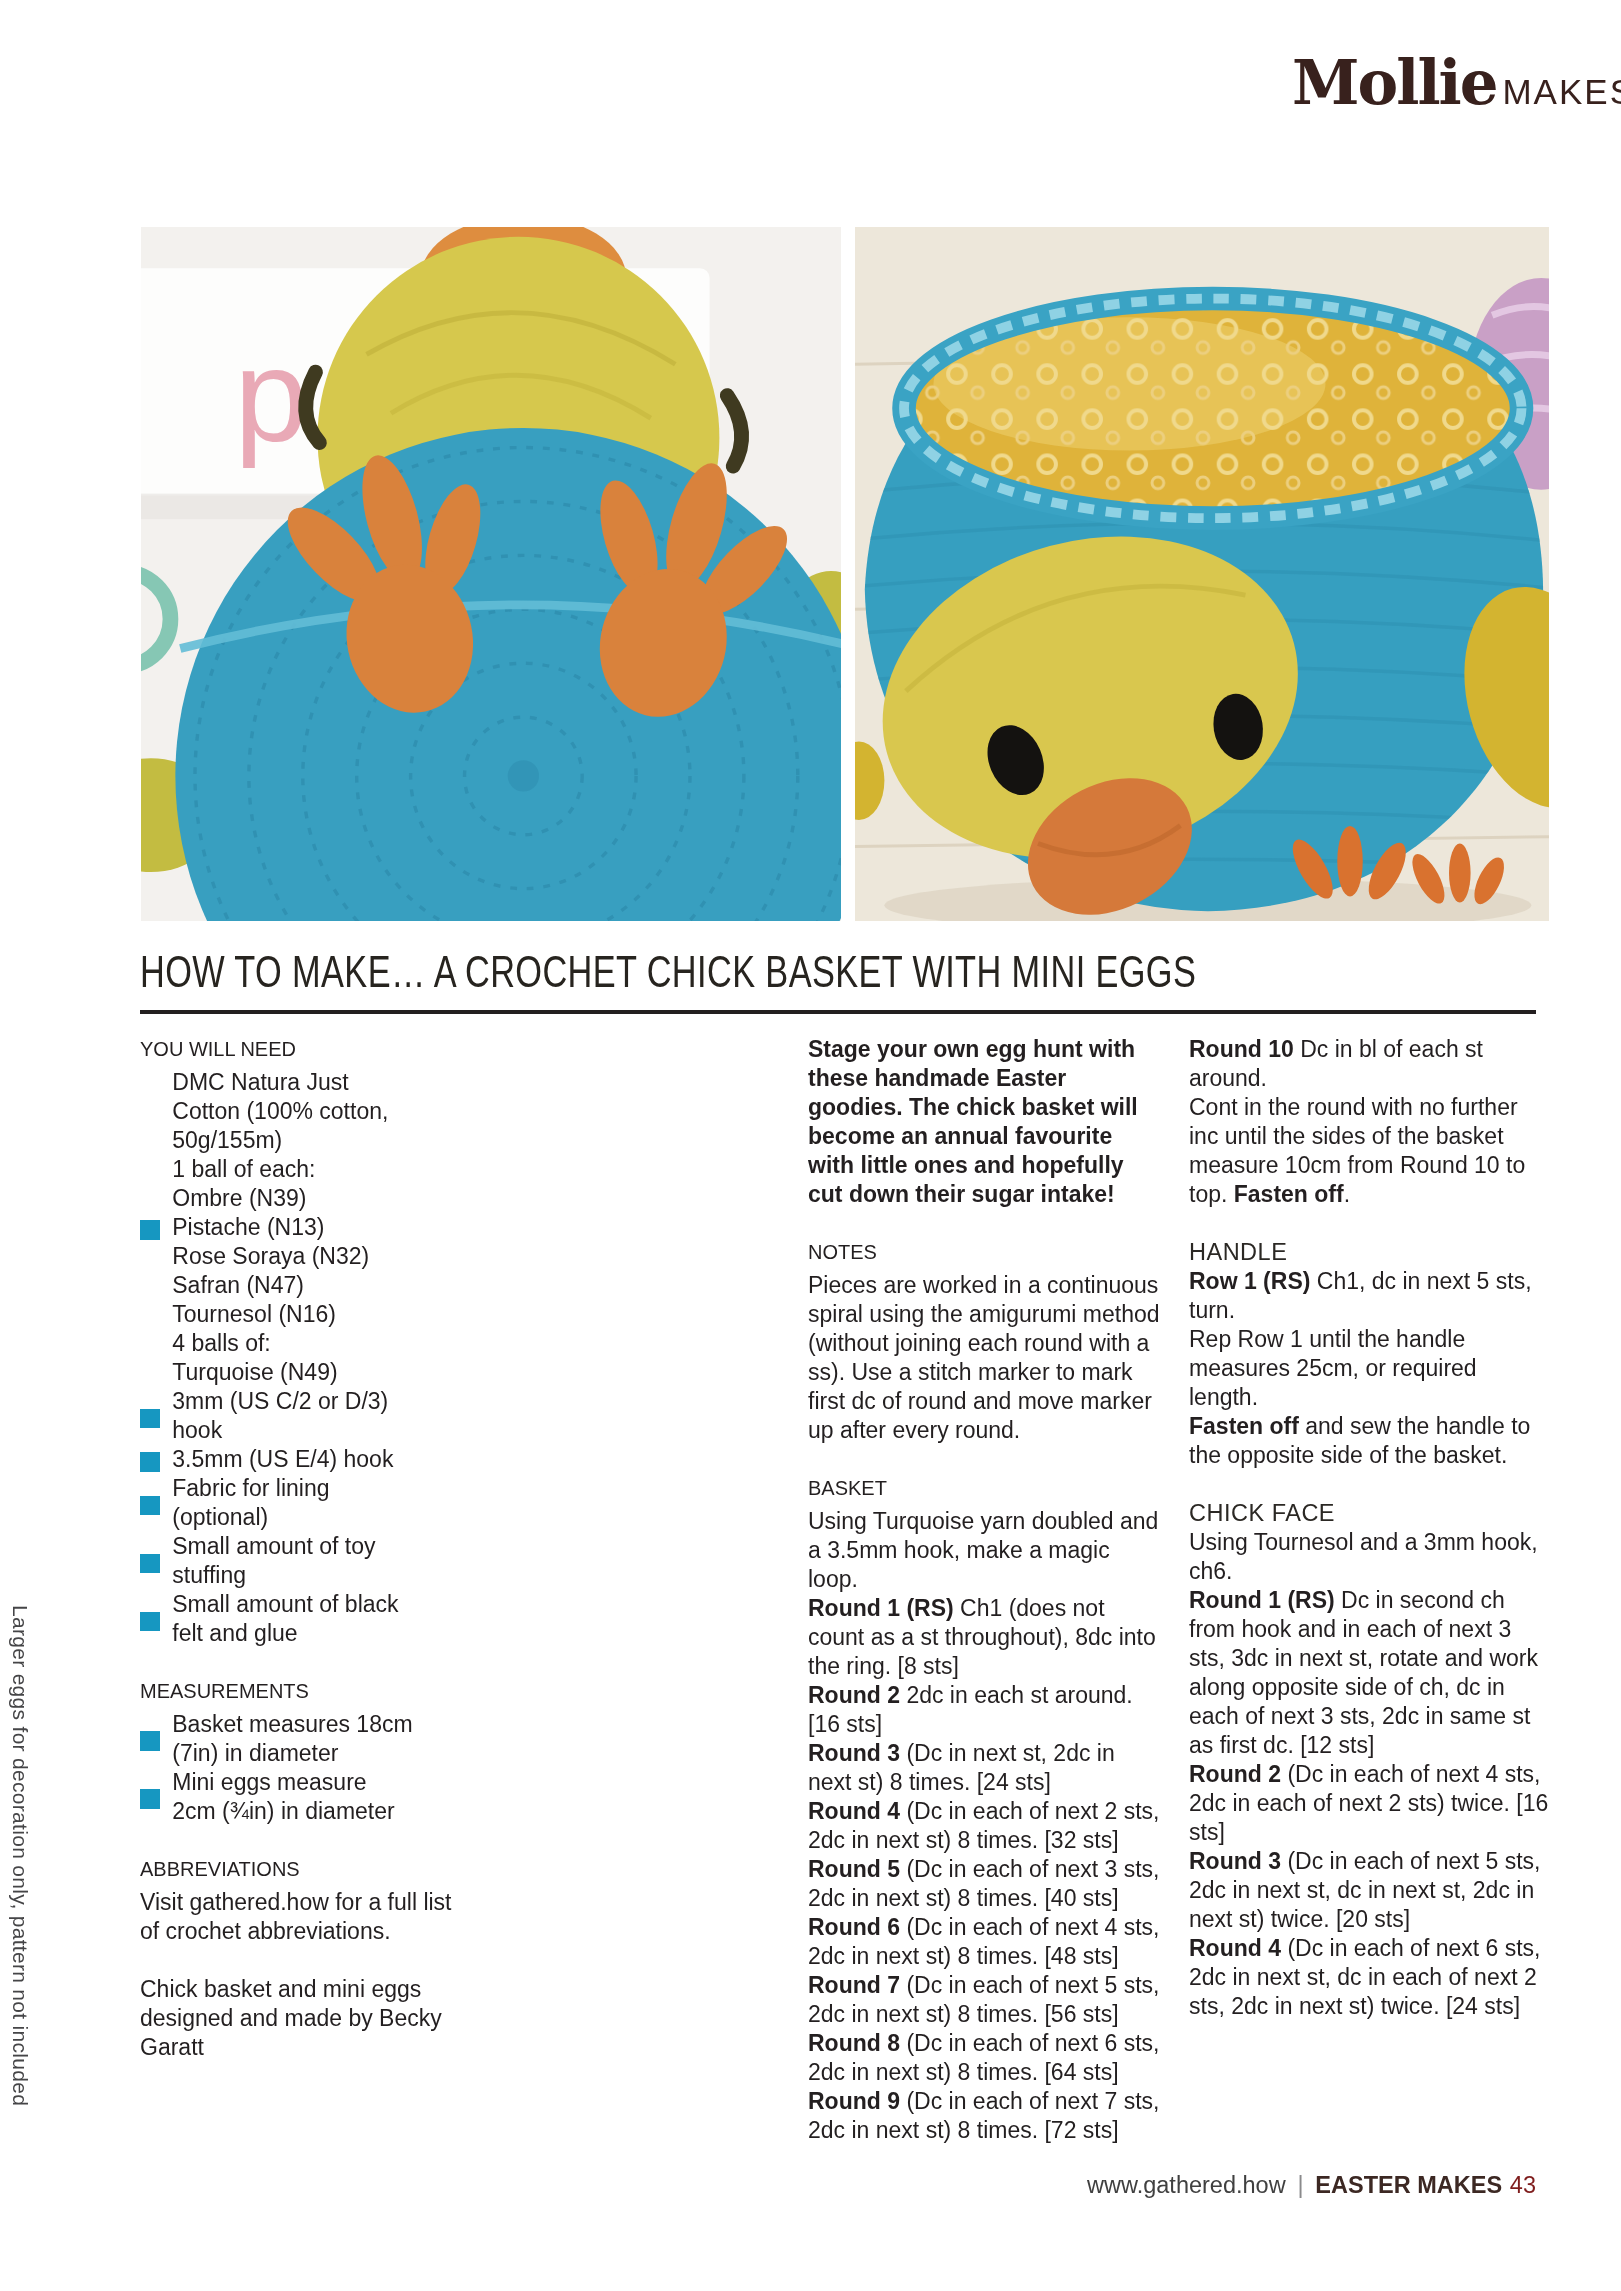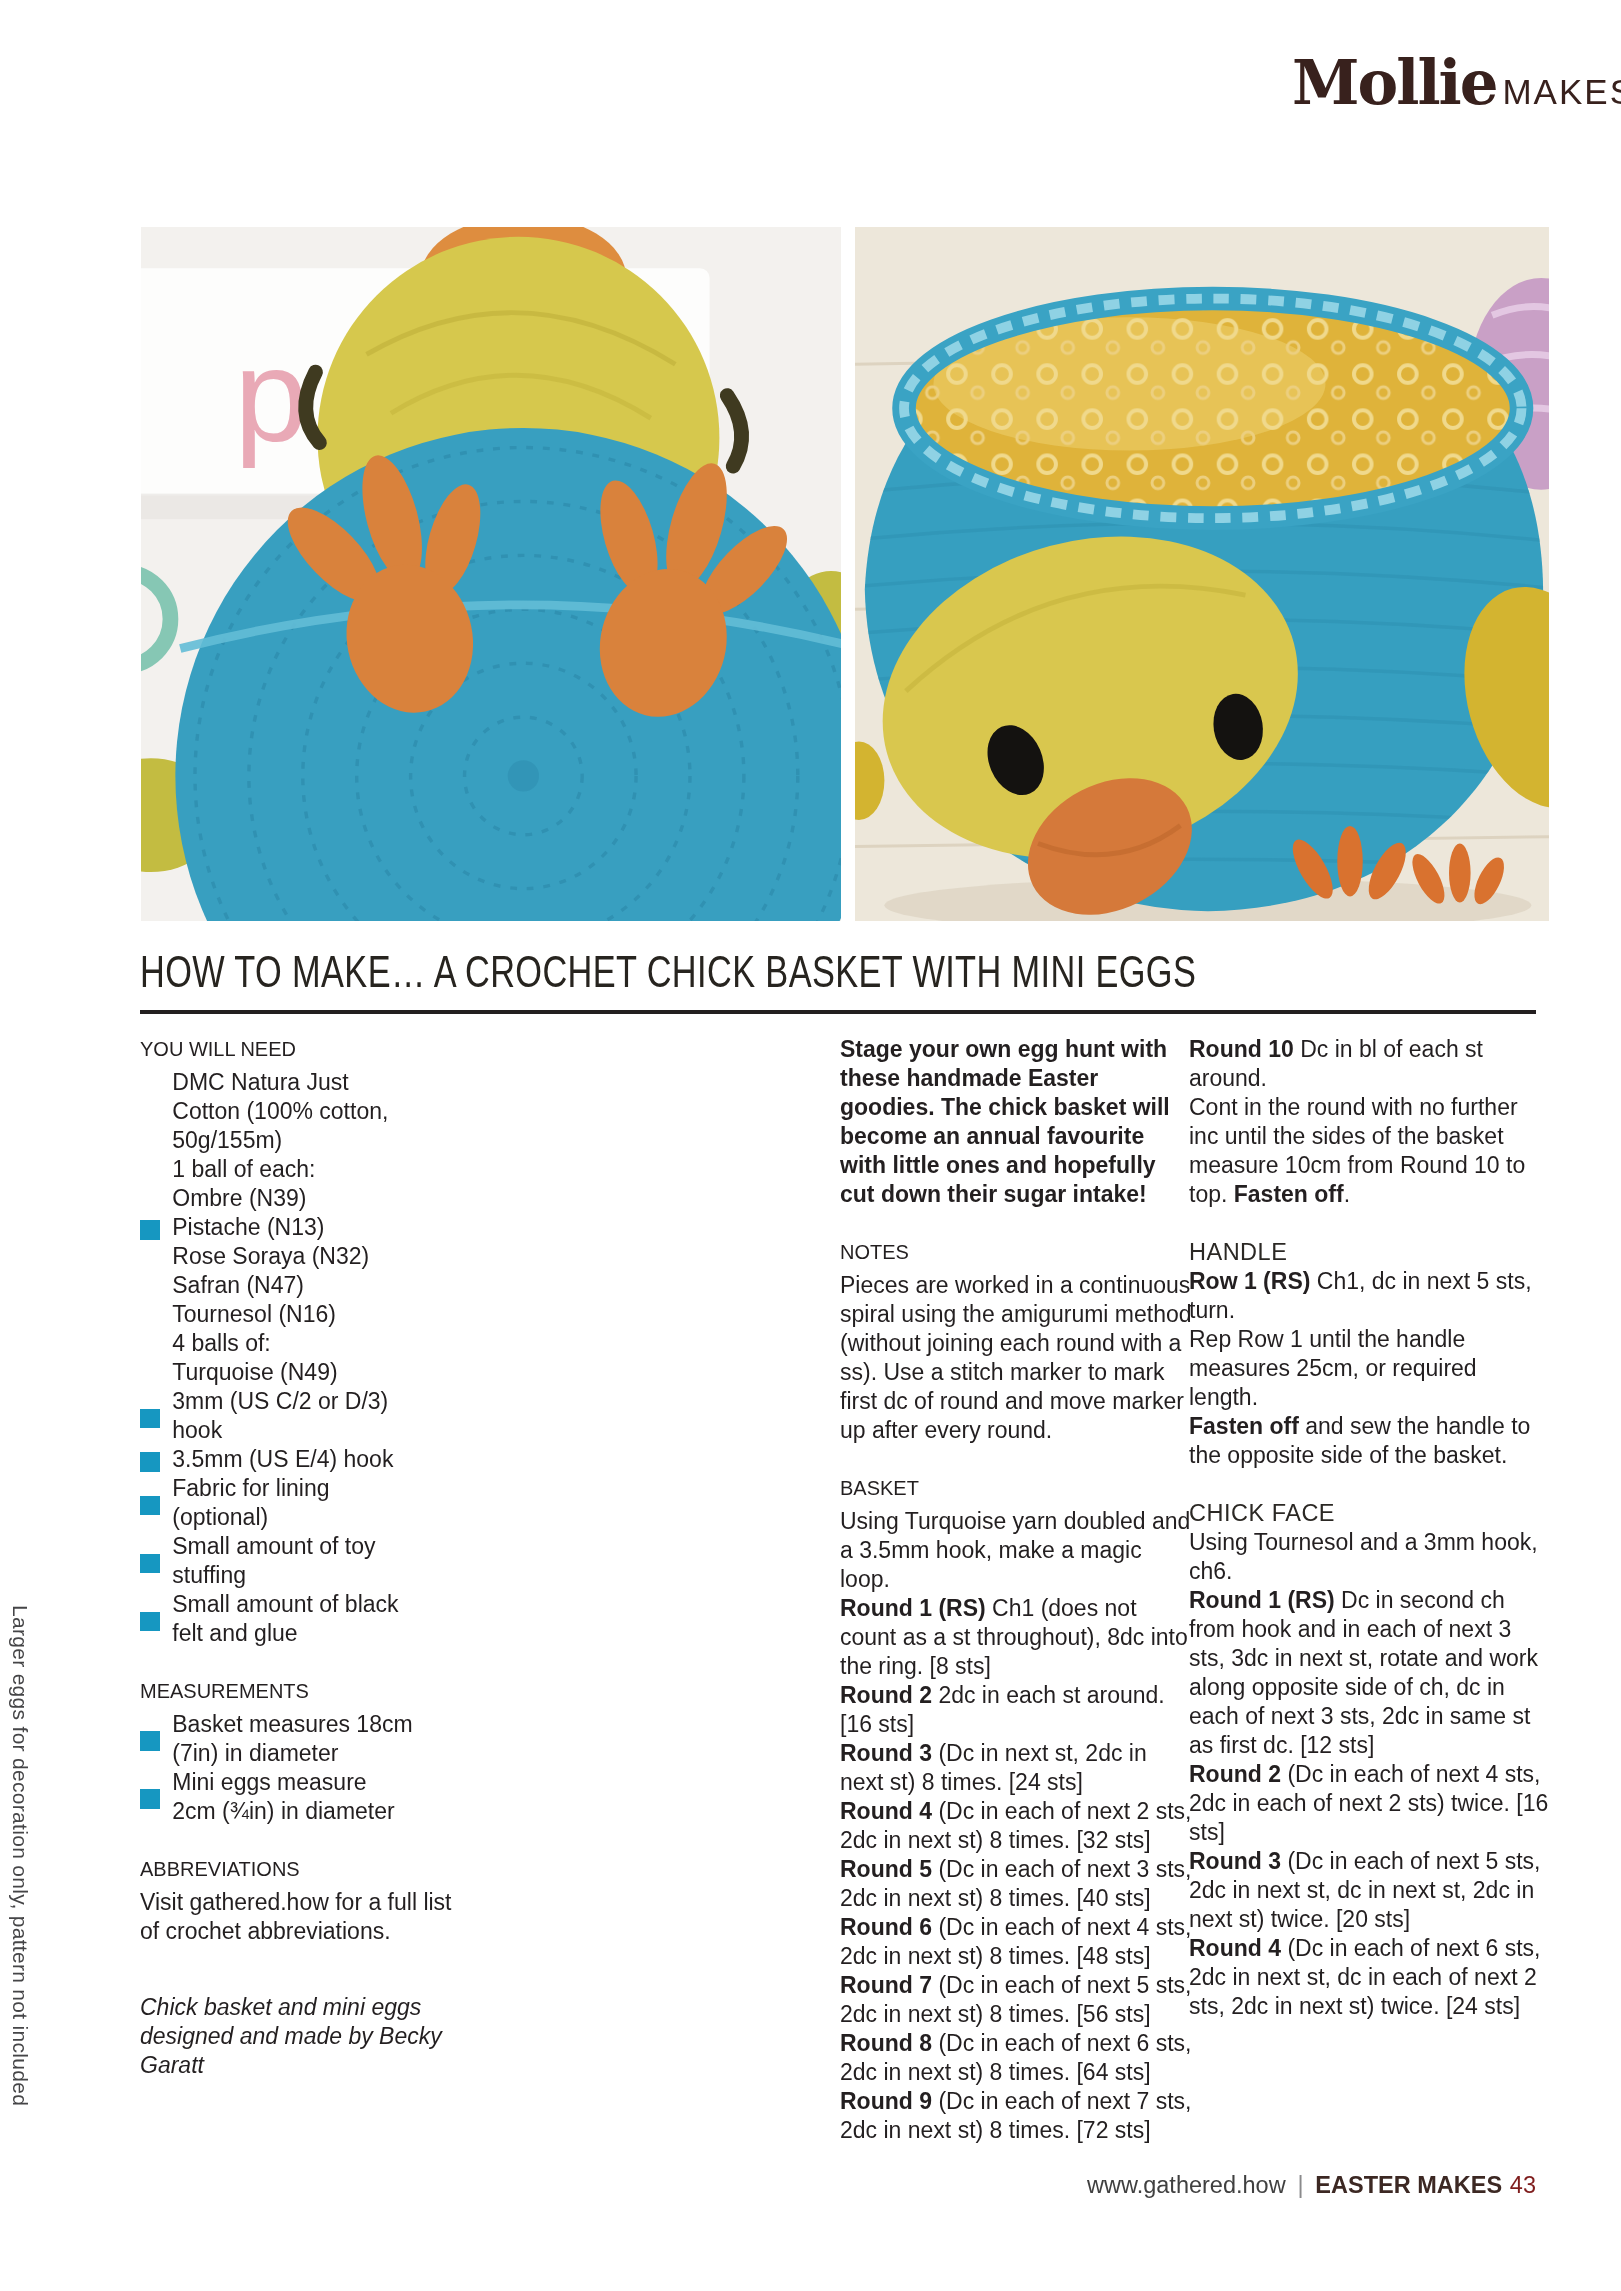--- a/index.html
+++ b/index.html
@@ -22,29 +22,29 @@
   
   .page-heading{position:absolute;left:140px;top:947px;font-size:44px;font-weight:400;
                 color:#27241f;white-space:nowrap;transform:scaleX(0.78);
                 transform-origin:left center;letter-spacing:0.5px;}
   .heading-rule{position:absolute;left:140px;top:1010px;width:1396px;height:3.9px;
                 background:#231f20;}
 
   
   .col{position:absolute;top:1035px;font-size:23px;line-height:29px;}
   .col-1{left:140px;width:331px;}
-  .col-2{left:808px;width:355px;margin-left:32px;}
+  .col-2{left:808px;width:355px;}
   .col-3{left:1189px;width:363px;}
 
   .sechead{font-weight:normal;font-size:20px;line-height:29px;margin:0 0 3.9px 0;}
   .section{margin-top:29px;}
   .subhead{font-size:23.5px;letter-spacing:0.5px;margin-top:29px;color:#2b2824;}
   .para{margin:0;}
   .intro{font-weight:bold;margin:0;}
-  .credit{font-style:italic;margin-top:47px;}
+  .credit{margin-top:29px;}
 
   .bullet-item{display:flex;align-items:center;}
   .bullet-sq{width:19.6px;height:19.6px;background:#1697c1;flex:none;margin:4.9px 12.7px 0 0;}
   .bullet-lines{flex:1;}
 
   
   .sidebar-note{position:absolute;left:7.8px;top:1605px;writing-mode:vertical-rl;
                 text-orientation:mixed;font-size:21px;color:#454547;letter-spacing:0.3px;}
 
   

